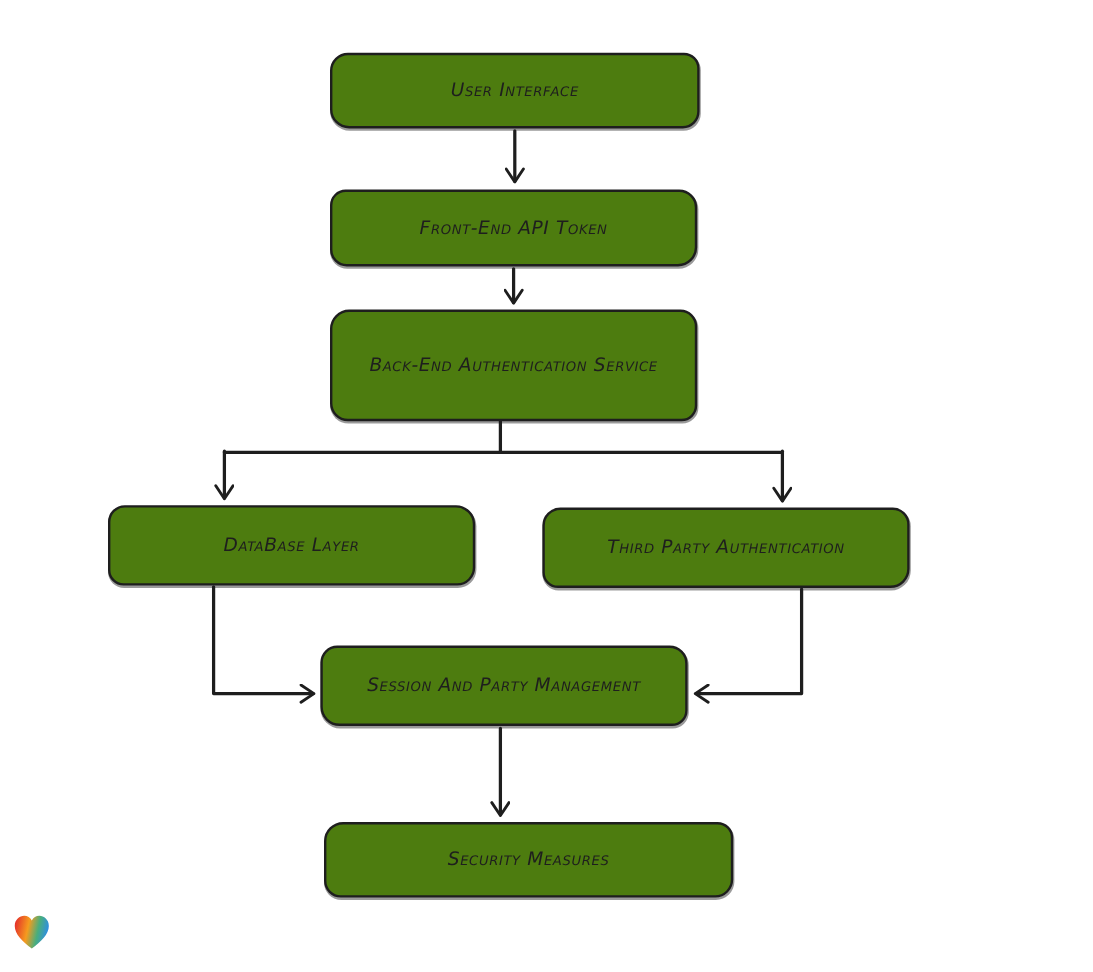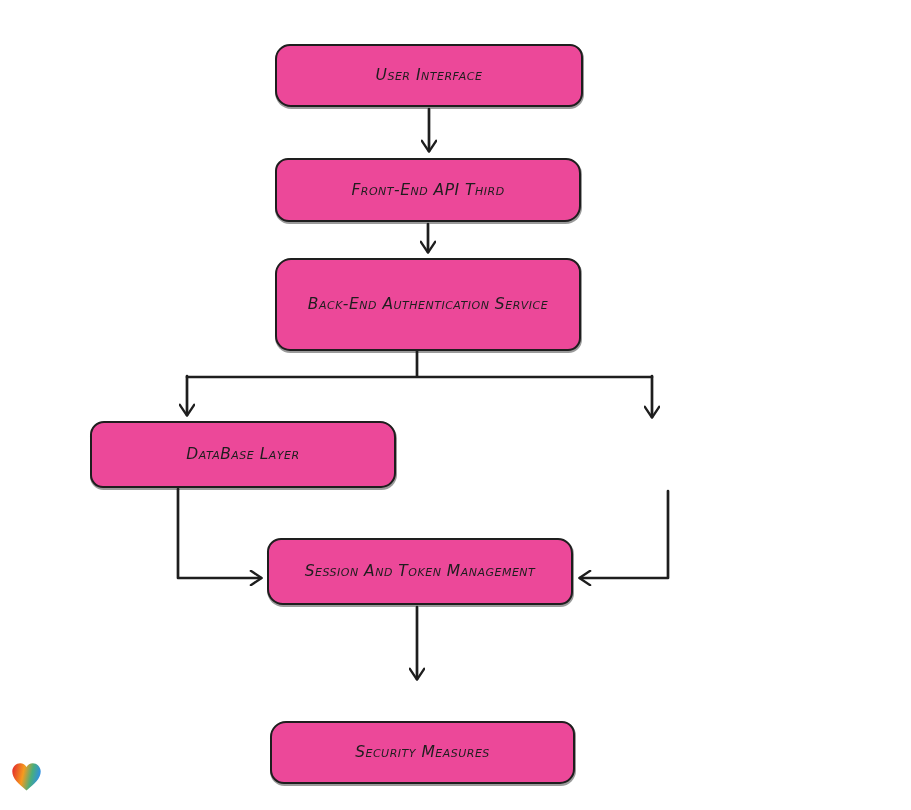--- a/index.html
+++ b/index.html
@@ -14,21 +14,21 @@
     width: 911px; height: 810px;
     background: #ffffff;
   }
   .edges-layer {
     position: absolute; left: 0; top: 0;
     width: 911px; height: 810px;
     pointer-events: none;
   }
   .node {
     position: absolute;
-    background: #ec4899;
+    background: #4d7c0f;
     border: 2.6px solid #1e1e1e;
     display: flex; align-items: center; justify-content: center;
     text-align: center;
     box-shadow: 0.5px 1.5px 0 0.5px rgba(30,30,30,0.45);
   }
   .node-label {
     font-style: italic;
     font-variant: small-caps;
     font-size: 15.5px;
     letter-spacing: 0.5px;
@@ -40,21 +40,21 @@
     white-space: normal;
     max-width: 252px;
   }
   
   .n-user-interface   { left: 275px; top:  44px; width: 308px; height: 63px; border-radius: 15px 13px 14px 16px; }
   .n-front-end        { left: 275px; top: 158px; width: 306px; height: 64px; border-radius: 13px 15px 16px 14px; }
   .n-back-end         { left: 275px; top: 258px; width: 306px; height: 93px; border-radius: 16px 14px 13px 15px; }
   .n-database         { left:  67px; top: 421px; width: 306px; height: 67px; border-radius: 14px 16px 15px 13px; margin-left: 23px; }
   .n-third-party      { left: 452px; top: 423px; width: 306px; height: 67px; border-radius: 15px 14px 16px 13px; }
   .n-session          { left: 267px; top: 538px; width: 306px; height: 67px; border-radius: 14px 15px 13px 16px; }
-  .n-security         { left: 270px; top: 685px; width: 305px; height: 63px; border-radius: 16px 13px 15px 14px; margin-top: 36px; }
+  .n-security         { left: 270px; top: 685px; width: 341px; height: 63px; border-radius: 16px 13px 15px 14px; }
   .logo {
     position: absolute; left: 10px; top: 761px;
     width: 33px; height: 33px;
     cursor: pointer;
   }
 </style>
 </head>
 <body>
 
 <div class="canvas">
@@ -73,34 +73,37 @@
     <path d="M178,489 L178,578 L261,578" marker-end="url(#arrow)"></path>
     <path d="M668,491 L668,578 L580,578" marker-end="url(#arrow)"></path>
     <path d="M417,607 L417,679" marker-end="url(#arrow)"></path>
   </svg>
 
   <div class="node n-user-interface">
     <span class="node-label">User Interface</span>
   </div>
 
   <div class="node n-front-end">
-    <span class="node-label">Front-End API Third</span>
+    <span class="node-label">Front-End API Token</span>
   </div>
 
   <div class="node n-back-end wrap">
     <span class="node-label">Back-End Authentication Service</span>
   </div>
 
   <div class="node n-database">
     <span class="node-label">DataBase Layer</span>
   </div>
 
+  <div class="node n-third-party">
+    <span class="node-label">Third Party Authentication</span>
+  </div>
 
   <div class="node n-session wrap">
-    <span class="node-label">Session And Token Management</span>
+    <span class="node-label">Session And Party Management</span>
   </div>
 
   <div class="node n-security">
     <span class="node-label">Security Measures</span>
   </div>
 
   <svg class="logo" viewBox="0 0 33 33" width="33" height="33">
     <defs>
       <linearGradient id="heart-grad" x1="0%" y1="10%" x2="100%" y2="30%">
         <stop offset="0%" stop-color="#e3282c"></stop>

